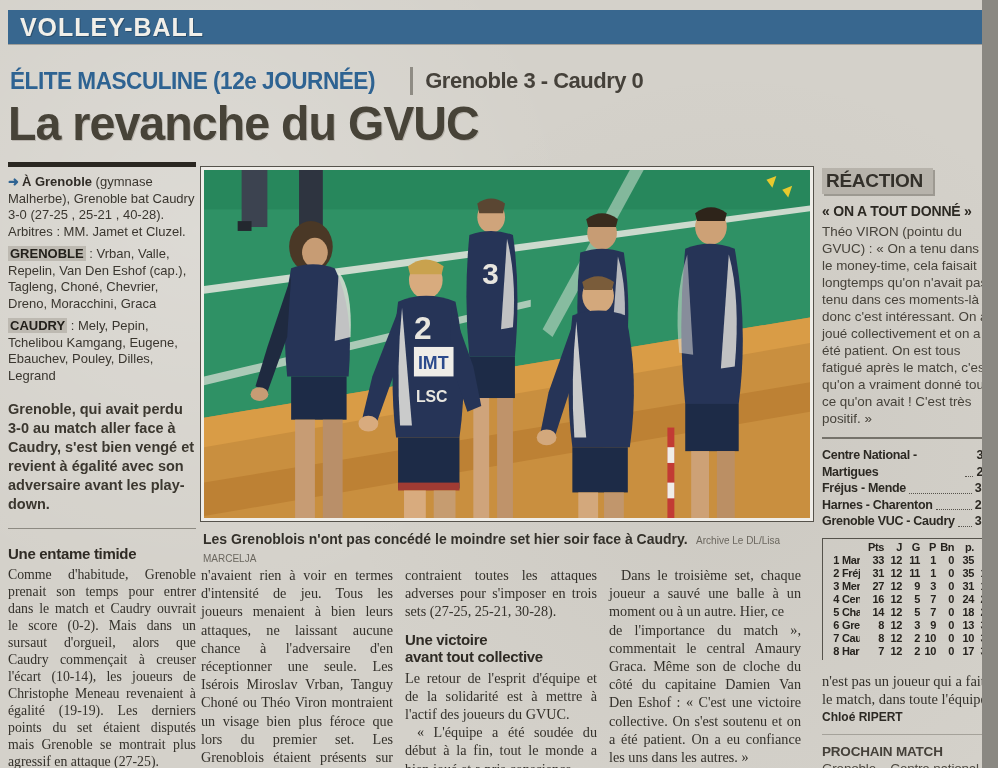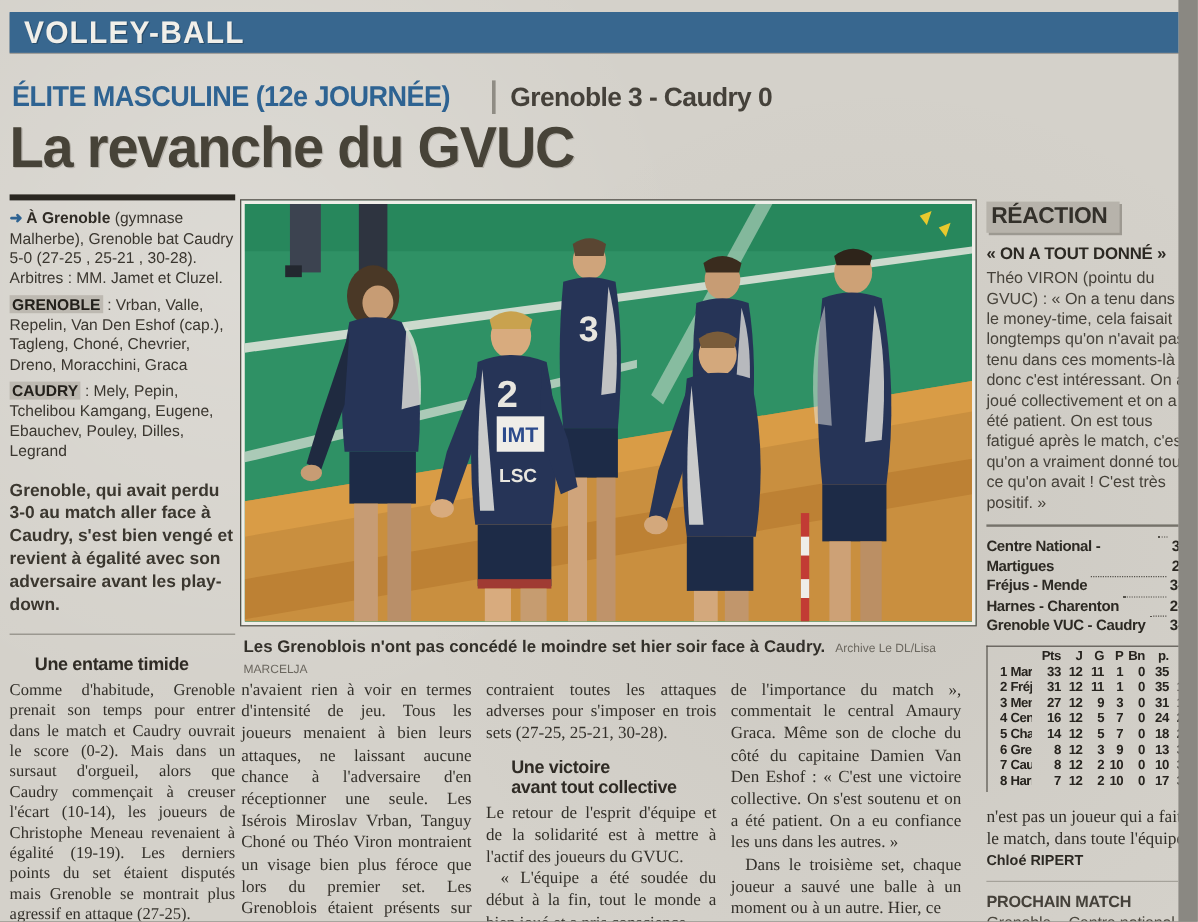--- a/index.html
+++ b/index.html
@@ -33,21 +33,21 @@
   .matchbox{ border-top:5px solid #2a2721; padding-top:7px;
     font-family:"Liberation Sans", sans-serif; font-size:13px; line-height:16.5px; color:#3a362f; }
   .matchbox .arrow{ color:#2e6392; font-weight:bold; margin-right:3px; }
   .matchbox b{ color:#2f2b25; }
   .team-label{ font-weight:bold; background:#bdb9b1; padding:0 2px; color:#23201b; }
   .mb-block{ margin-top:6px; }
   .lead{ margin-top:16px; font-family:"Liberation Sans", sans-serif; font-weight:bold;
     font-size:14.5px; line-height:19px; color:#3b372f; }
   .rule{ border-top:1px solid #8d8a82; margin:14px 0 16px 0; }
   .sec-h{ font-family:"Liberation Sans", sans-serif; font-weight:bold; font-size:15px;
-    line-height:17px; color:#2f2b25; margin-bottom:4px; letter-spacing:-0.3px;margin-left:21px; }
+    line-height:17px; color:#2f2b25; margin-bottom:4px; letter-spacing:-0.3px; }
   .body-p{ font-size:14px; line-height:17.5px; text-align:justify; color:#33302a; }
   .col1 .body-p{ font-size:13.8px; line-height:17px; }
   .sec-h2{ margin-top:10px; }
   
   .photo{ position:absolute; left:201px; top:167px; width:612px; height:354px;
     border:3px solid #efede8; outline:1px solid #55524b; background:#2f9165; }
   .photo svg{ display:block; width:100%; height:100%; }
   .caption-row{ position:absolute; left:203px; top:530px; width:610px;
     font-family:"Liberation Sans", sans-serif; }
   .caption{ font-weight:bold; font-size:14px; color:#33302a; display:inline; }
@@ -60,21 +60,21 @@
   
   .sidebar{ position:absolute; left:822px; top:168px; width:170px;
     font-family:"Liberation Sans", sans-serif; }
   .reaction-title{ display:inline-block; background:#b7b3ab; color:#33302a;
     font-weight:bold; font-size:19px; padding:2px 10px 2px 4px;
     box-shadow:2px 2px 0 rgba(90,86,78,.45); letter-spacing:-0.3px; }
   .quote-title{ font-weight:bold; font-size:14px; color:#2c2923; margin-top:9px; letter-spacing:-0.2px; }
   .reaction-body{ font-size:13.4px; line-height:17px; color:#46423a; margin-top:4px; }
   .sb-rule{ border-top:2px solid #75726a; margin:10px 0 8px 0; }
   .results{ font-size:12.5px; font-weight:bold; color:#2c2923; }
-  .res-row{ display:flex; align-items:flex-start; line-height:16.5px; letter-spacing:-0.3px; }
+  .res-row{ display:flex; align-items:flex-end; line-height:16.5px; letter-spacing:-0.3px; }
   .leader{ flex:1; border-bottom:1px dotted #55524b; margin:0 3px 3px 3px; min-width:8px; }
   .standings{ border-left:1px solid #55524b; border-top:1px solid #55524b;
     margin-top:8px; padding:2px 0 2px 4px; font-weight:bold; color:#262business; color:#26231e; }
   .st-grid{ display:grid; grid-template-columns:12px 1fr 24px 18px 18px 16px 18px 20px 18px;
     font-size:11px; line-height:13px; letter-spacing:-0.4px; }
   .st-grid .num{ text-align:right; }
   .st-head{ font-size:11px; }
   .st-team{ display:flex; align-items:baseline; overflow:hidden; white-space:nowrap; padding-left:3px; }
   .closing{ margin-top:12px; font-family:"Liberation Serif", serif; font-size:14.5px;
     line-height:18px; color:#33302a; }
@@ -95,21 +95,21 @@
   <div class="subhead">
     <span class="league">ÉLITE MASCULINE (12e JOURNÉE)</span>
     <span class="vsep"></span>
     <span class="score-line">Grenoble 3 - Caudry 0</span>
   </div>
   <div class="headline">La revanche du GVUC</div>
 
   <div class="col1">
     <div class="matchbox">
       <div>
-        <span class="arrow">➜</span><b>À Grenoble</b><span> (gymnase Malherbe), Grenoble bat Caudry 5-0 (27-25 , 25-21 , 30-28).</span>
+        <span class="arrow">➜</span><b>À Grenoble</b><span> (gymnase Malherbe), Grenoble bat Caudry 3-0 (27-25 , 25-21 , 40-28).</span>
       </div>
       <div>Arbitres : MM. Jamet et Cluzel.</div>
       <div class="mb-block">
         <span class="team-label">GRENOBLE</span><span> : Vrban, Valle, Repelin, Van Den Eshof (cap.), Tagleng, Choné, Chevrier, Dreno, Moracchini, Graca</span>
       </div>
       <div class="mb-block">
         <span class="team-label">CAUDRY</span><span> : Mely, Pepin, Tchelibou Kamgang, Eugene, Ebauchev, Pouley, Dilles, Legrand</span>
       </div>
     </div>
     <div class="lead">Grenoble, qui avait perdu 3-0 au match aller face à Caudry, s'est bien vengé et revient à égalité avec son adversaire avant les play-down.</div>
@@ -228,22 +228,22 @@
   <div class="acol acol3">
     <div class="body-p">contraient toutes les attaques adverses pour s'imposer en trois sets (27-25, 25-21, 30-28).</div>
     <div class="sec-h sec-h2">
       <div>Une victoire</div>
       <div>avant tout collective</div>
     </div>
     <div class="body-p">Le retour de l'esprit d'équipe et de la solidarité est à mettre à l'actif des joueurs du GVUC.</div>
     <div class="body-p indent">« L'équipe a été soudée du début à la fin, tout le monde a bien joué et a pris conscience</div>
   </div>
   <div class="acol acol4">
+    <div class="body-p indent">Dans le troisième set, chaque joueur a sauvé une balle à un moment ou à un autre. Hier, ce</div>
     <div class="body-p">de l'importance du match », commentait le central Amaury Graca. Même son de cloche du côté du capitaine Damien Van Den Eshof : « C'est une victoire collective. On s'est soutenu et on a été patient. On a eu confiance les uns dans les autres. »</div>
-    <div class="body-p indent">Dans le troisième set, chaque joueur a sauvé une balle à un moment ou à un autre. Hier, ce</div>
   </div>
 
   <div class="sidebar">
     <div class="reaction-title">RÉACTION</div>
     <div class="quote-title">« ON A TOUT DONNÉ »</div>
     <div class="reaction-body">Théo VIRON (pointu du GVUC) : « On a tenu dans le money-time, cela faisait longtemps qu'on n'avait pas tenu dans ces moments-là donc c'est intéressant. On a joué collectivement et on a été patient. On est tous fatigué après le match, c'est qu'on a vraiment donné tout ce qu'on avait ! C'est très positif. »</div>
     <div class="sb-rule"></div>
 
     <div class="results">
       <div class="res-row">

